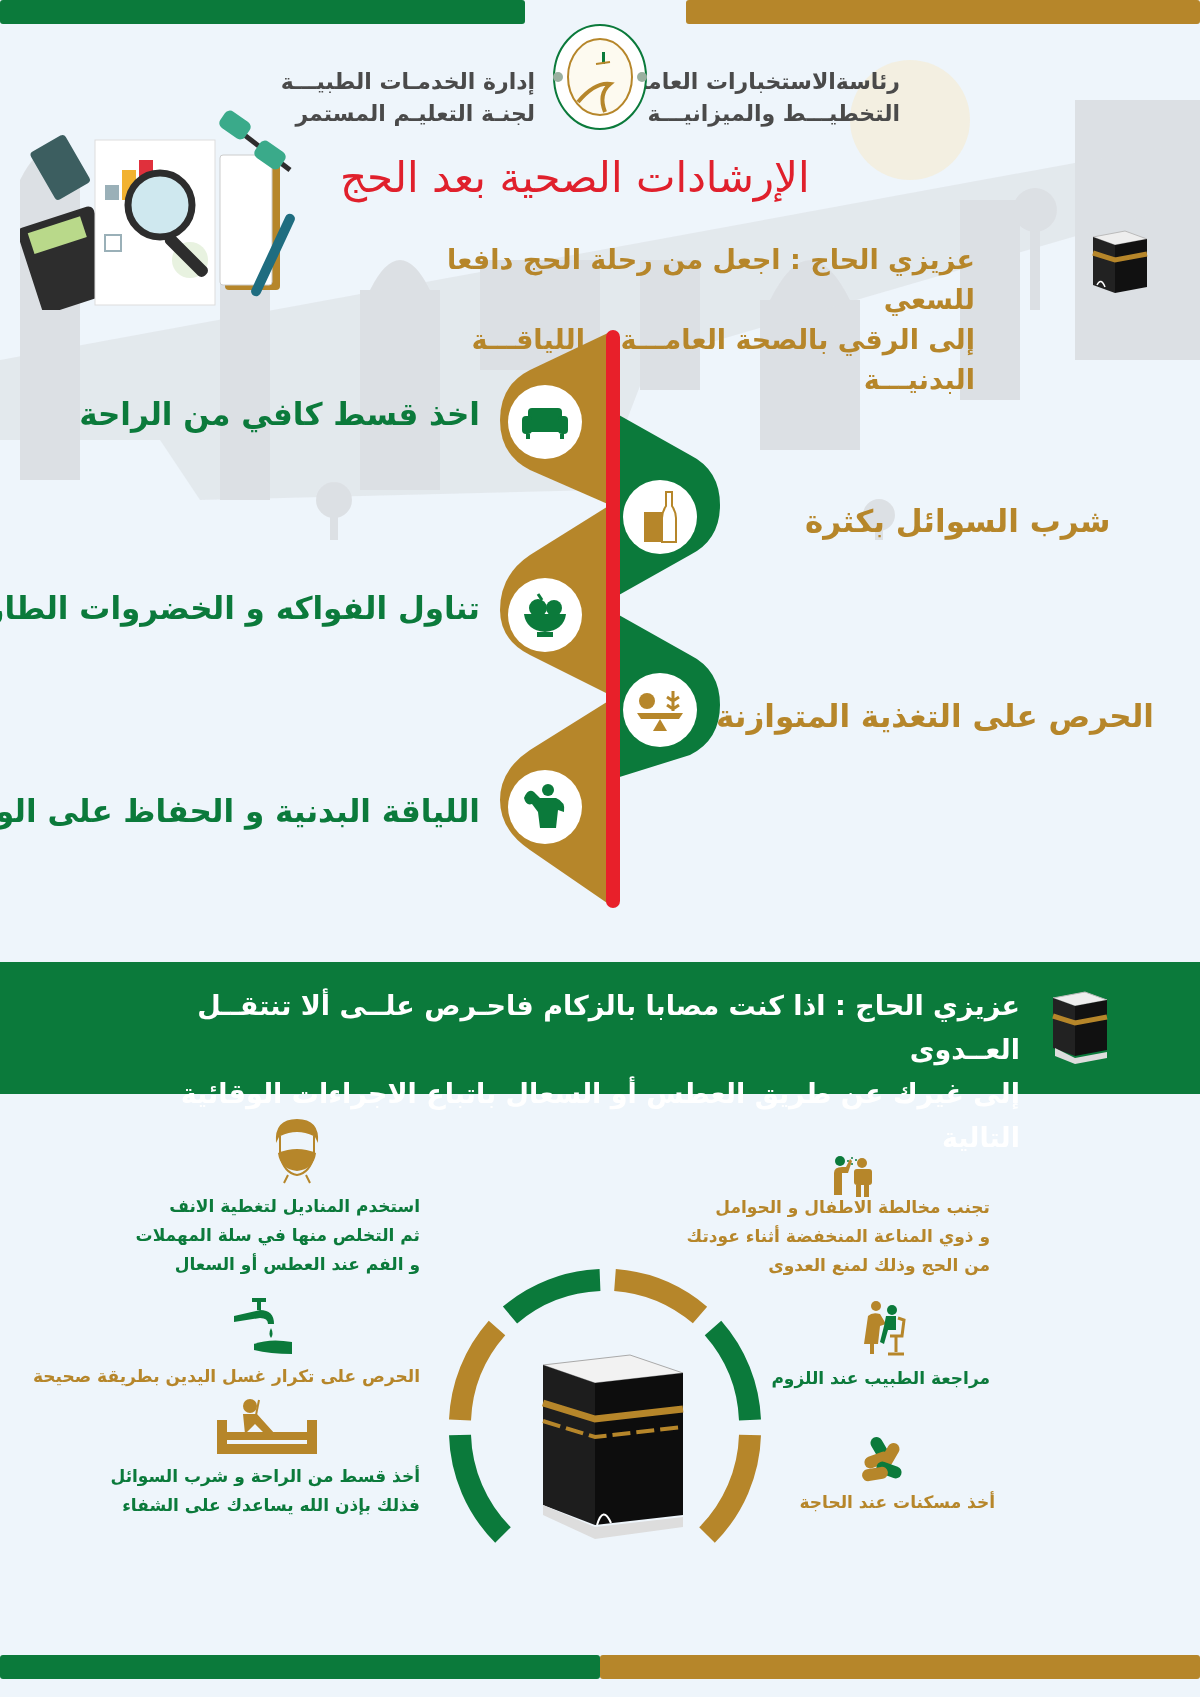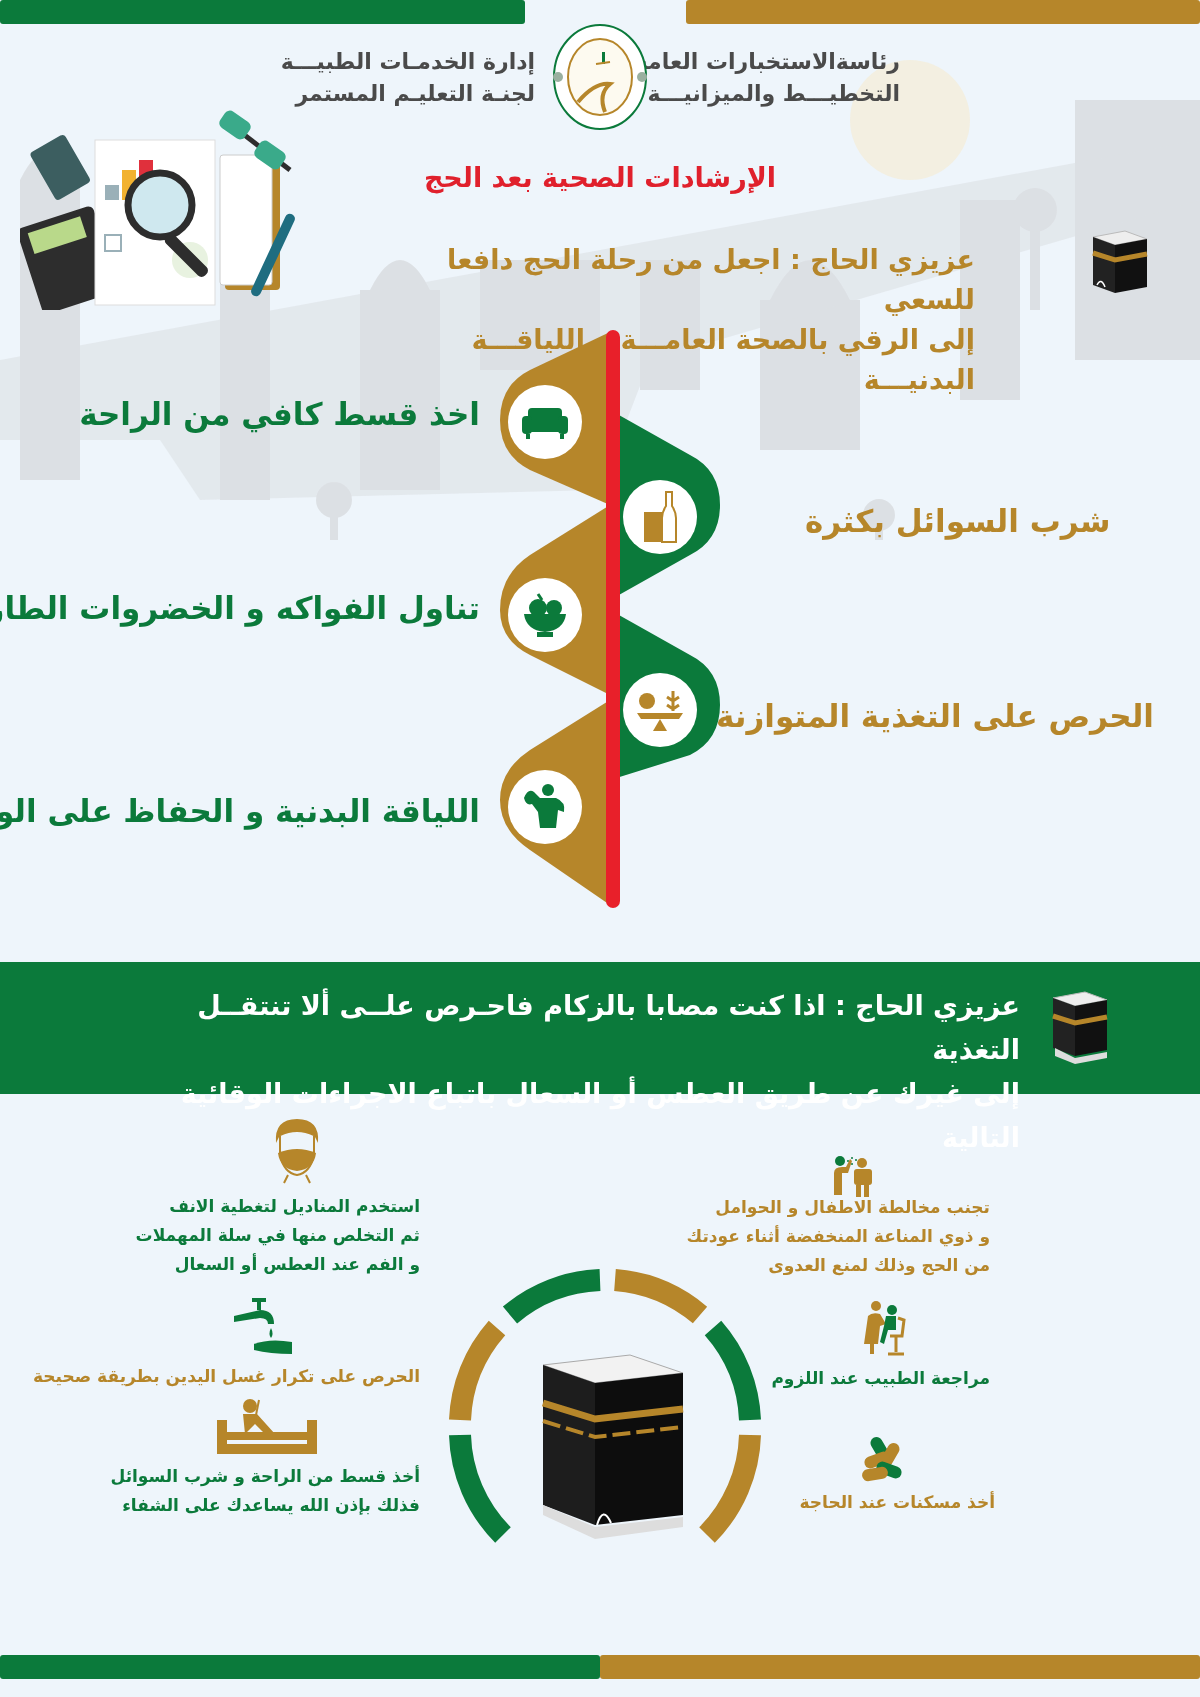--- a/index.html
+++ b/index.html
@@ -14,25 +14,25 @@
   .abs { position: absolute; }
   .skyline {
     left: 0; top: 60px; width: 1200px; height: 480px;
     pointer-events: none;
   }
   .bar { height: 24px; border-radius: 3px; }
   .green { color: #0b7a3b; }
   .gold { color: #b6862a; }
   .hdr-text {
     font-weight: bold; font-size: 22px; line-height: 32px;
-    color: #4a4a4a; text-align: right; white-space: nowrap;
+    color: #4a4a4a; text-align: right; white-space: nowrap; margin-top: 20px;
   }
   .title {
-    left: 340px; top: 150px; width: 520px; text-align: center;
-    font-size: 27px; font-weight: bold; color: #e0202c; line-height: 56px;
+    left: 340px; top: 150px; width: 520px; text-align: left;
+    font-size: 42px; font-weight: normal; color: #e0202c; line-height: 56px;
   }
   .intro {
     right: 225px; top: 212px; width: 560px; text-align: right;
     font-size: 27px; line-height: 40px; color: #b6862a; font-weight: bold; margin-top: 28px;
   }
   .step-label {
     font-size: 31px; font-weight: bold; white-space: nowrap; line-height: 32px;
   }
   .left-label { text-align: right; }
   .right-label { text-align: left; }
@@ -190,21 +190,21 @@
 </div>
 
 <div class="abs step-label green left-label" style="right:720px; top:398px;">اخذ قسط كافي من الراحة</div>
 <div class="abs step-label gold right-label" style="left:805px; top:505px;">شرب السوائل بكثرة</div>
 <div class="abs step-label green left-label" style="right:720px; top:592px;">تناول الفواكه و الخضروات الطازجة</div>
 <div class="abs step-label gold right-label" style="left:716px; top:700px;">الحرص على التغذية المتوازنة</div>
 <div class="abs step-label green left-label" style="right:720px; top:795px;">اللياقة البدنية و الحفاظ على الوزن المثالي</div>
 
 <div class="abs banner">
   <div class="abs banner-text">
-    <div>عزيزي الحاج : اذا كنت مصابا بالزكام فاحـرص علــى ألا تنتقــل التغذية</div>
+    <div>عزيزي الحاج : اذا كنت مصابا بالزكام فاحـرص علــى ألا تنتقــل العــدوى</div>
     <div>إلى غيرك عن طريق العطس أو  السعال باتباع الاجراءات الوقائية التالية</div>
   </div>
   <svg class="abs" style="left:1045px; top:24px;" width="70" height="80" viewBox="0 0 70 80">
     <path d="M8 12 L40 6 L62 14 L30 20 Z" fill="#eee" stroke="#bbb"></path>
     <path d="M8 12 L30 20 L30 70 L8 62 Z" fill="#222"></path>
     <path d="M30 20 L62 14 L62 64 L30 70 Z" fill="#111"></path>
     <path d="M8 30 L30 37 L62 31" stroke="#b6862a" stroke-width="5" fill="none"></path>
     <path d="M10 62 L30 72 L62 66 L62 72 L30 78 L10 70 Z" fill="#ddd"></path>
   </svg>
 </div>

